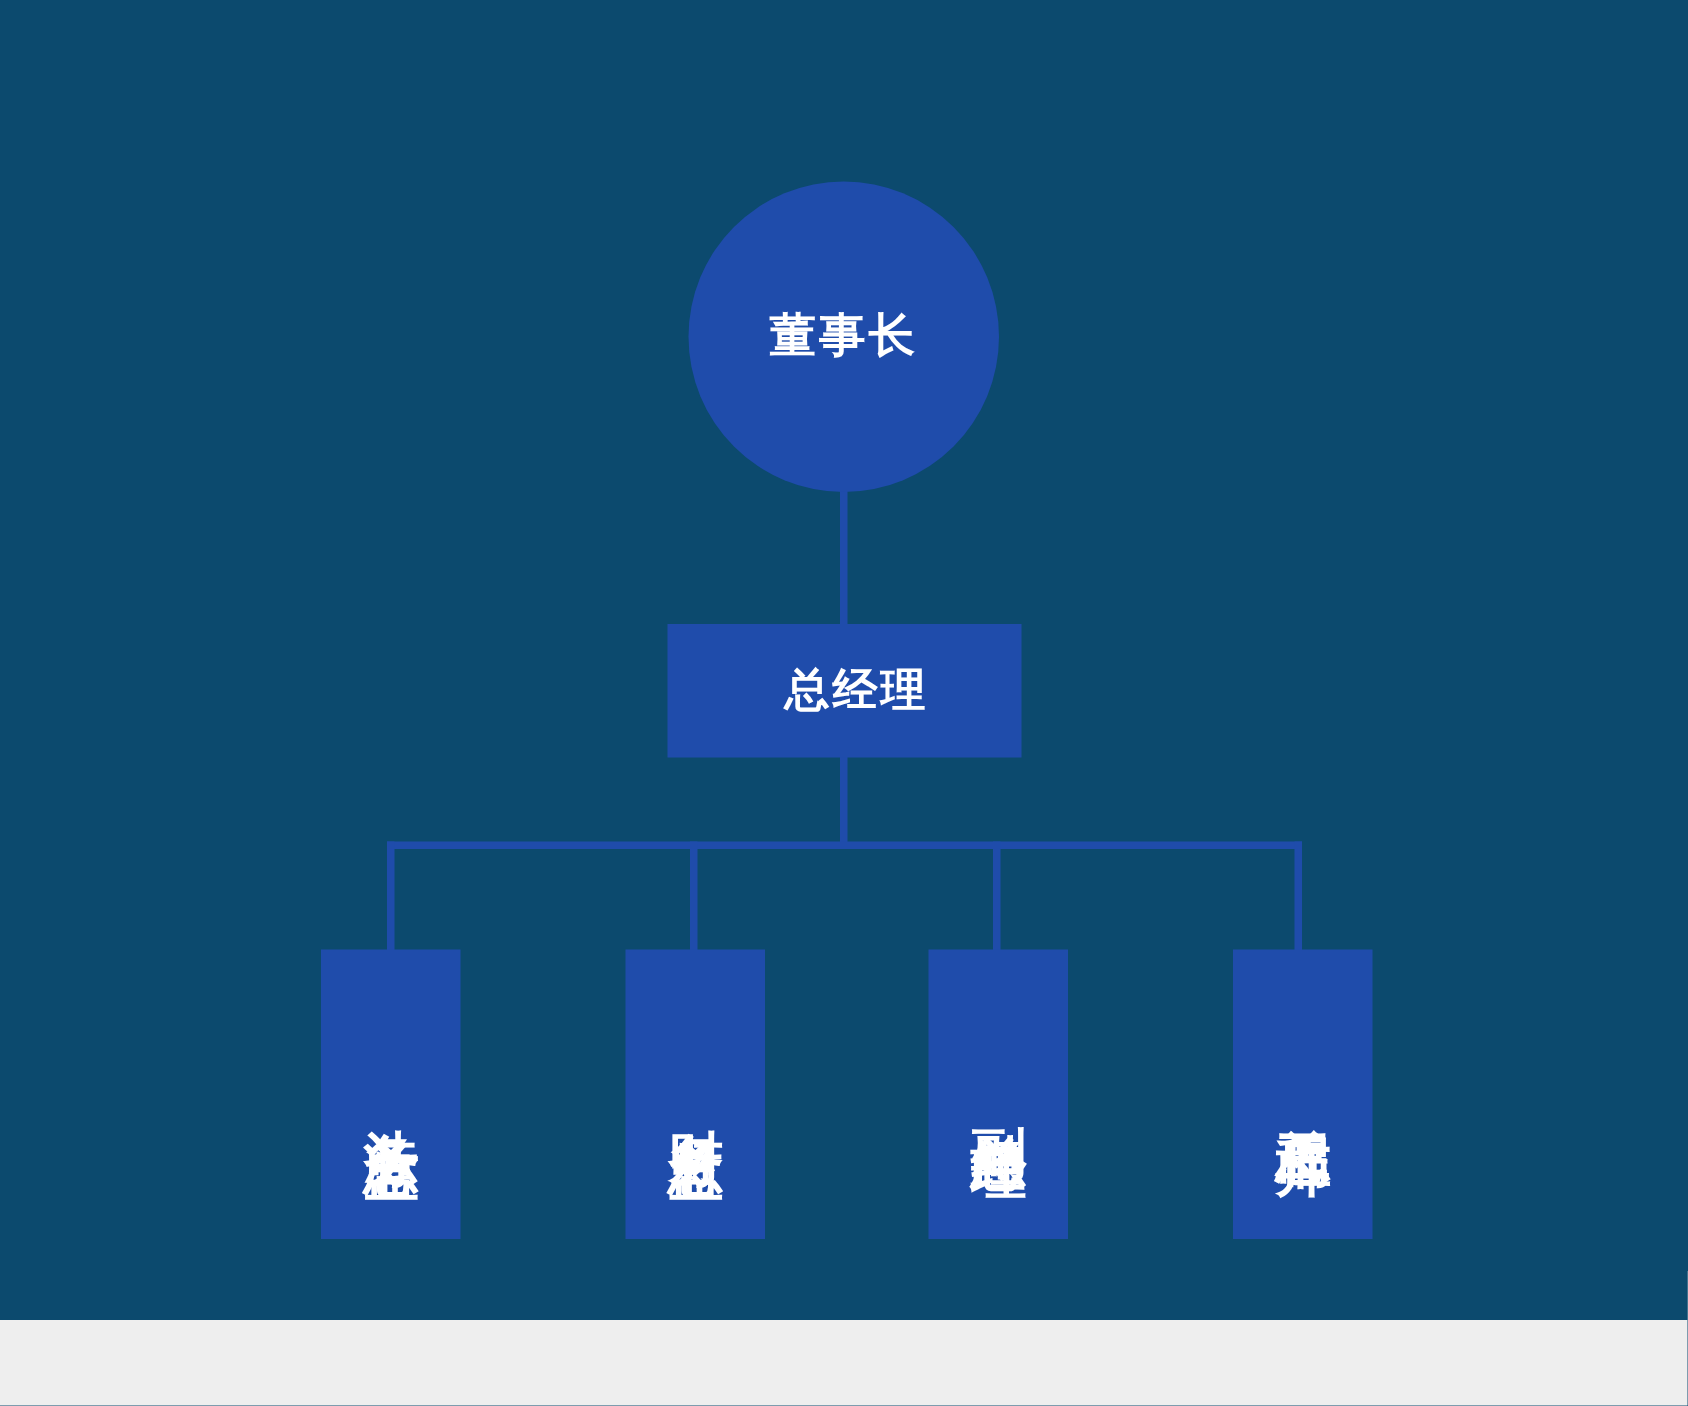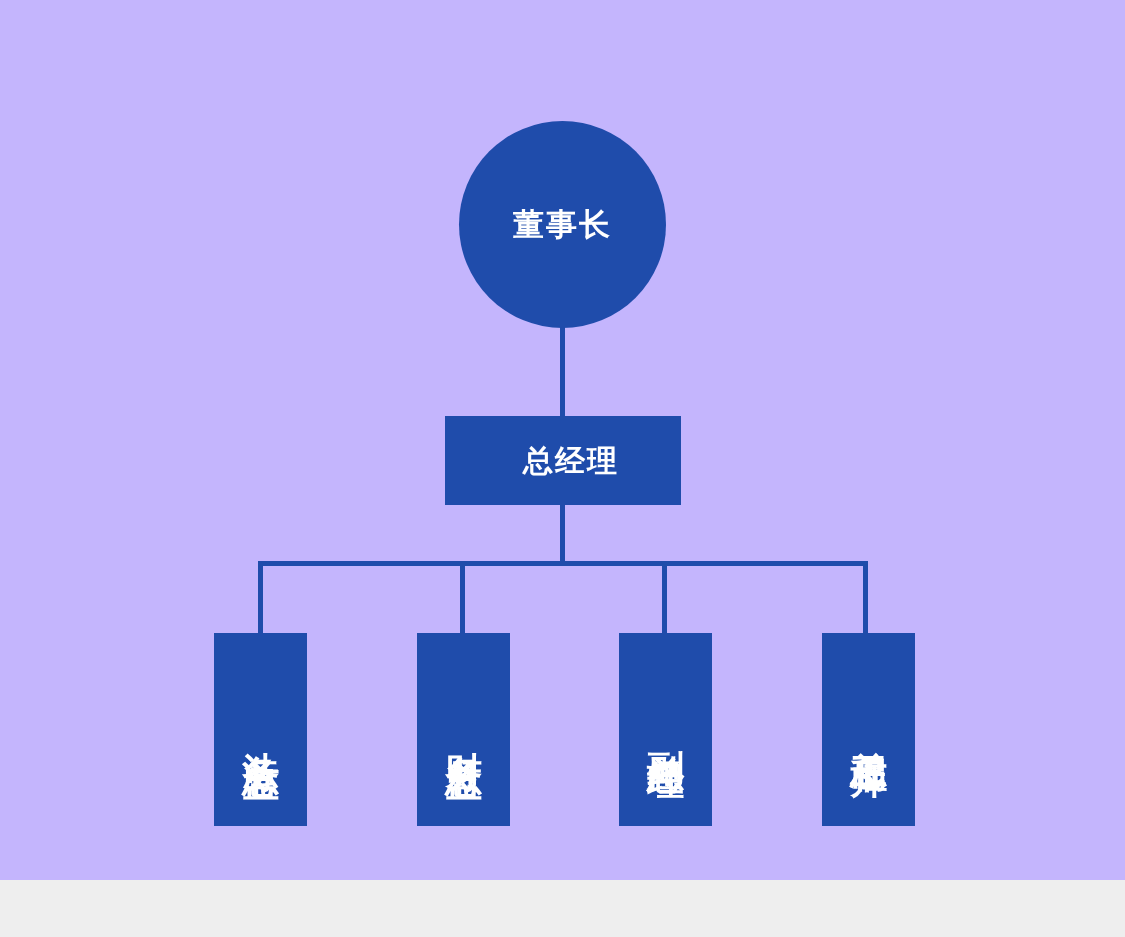--- a/index.html
+++ b/index.html
@@ -11,21 +11,21 @@
     width: 1125px;
     height: 937px;
     background: #eeeeee;
     font-family: "DejaVu Sans", "Liberation Sans", sans-serif;
     overflow: hidden;
   }
   #chart-canvas {
     position: relative;
     width: 1125px;
     height: 880px;
-    background: #c4b5fd;
+    background: #0c4a6e;
   }
 
   
   .connector {
     position: absolute;
     background: #1f4cab;
   }
 
   
   .node {

